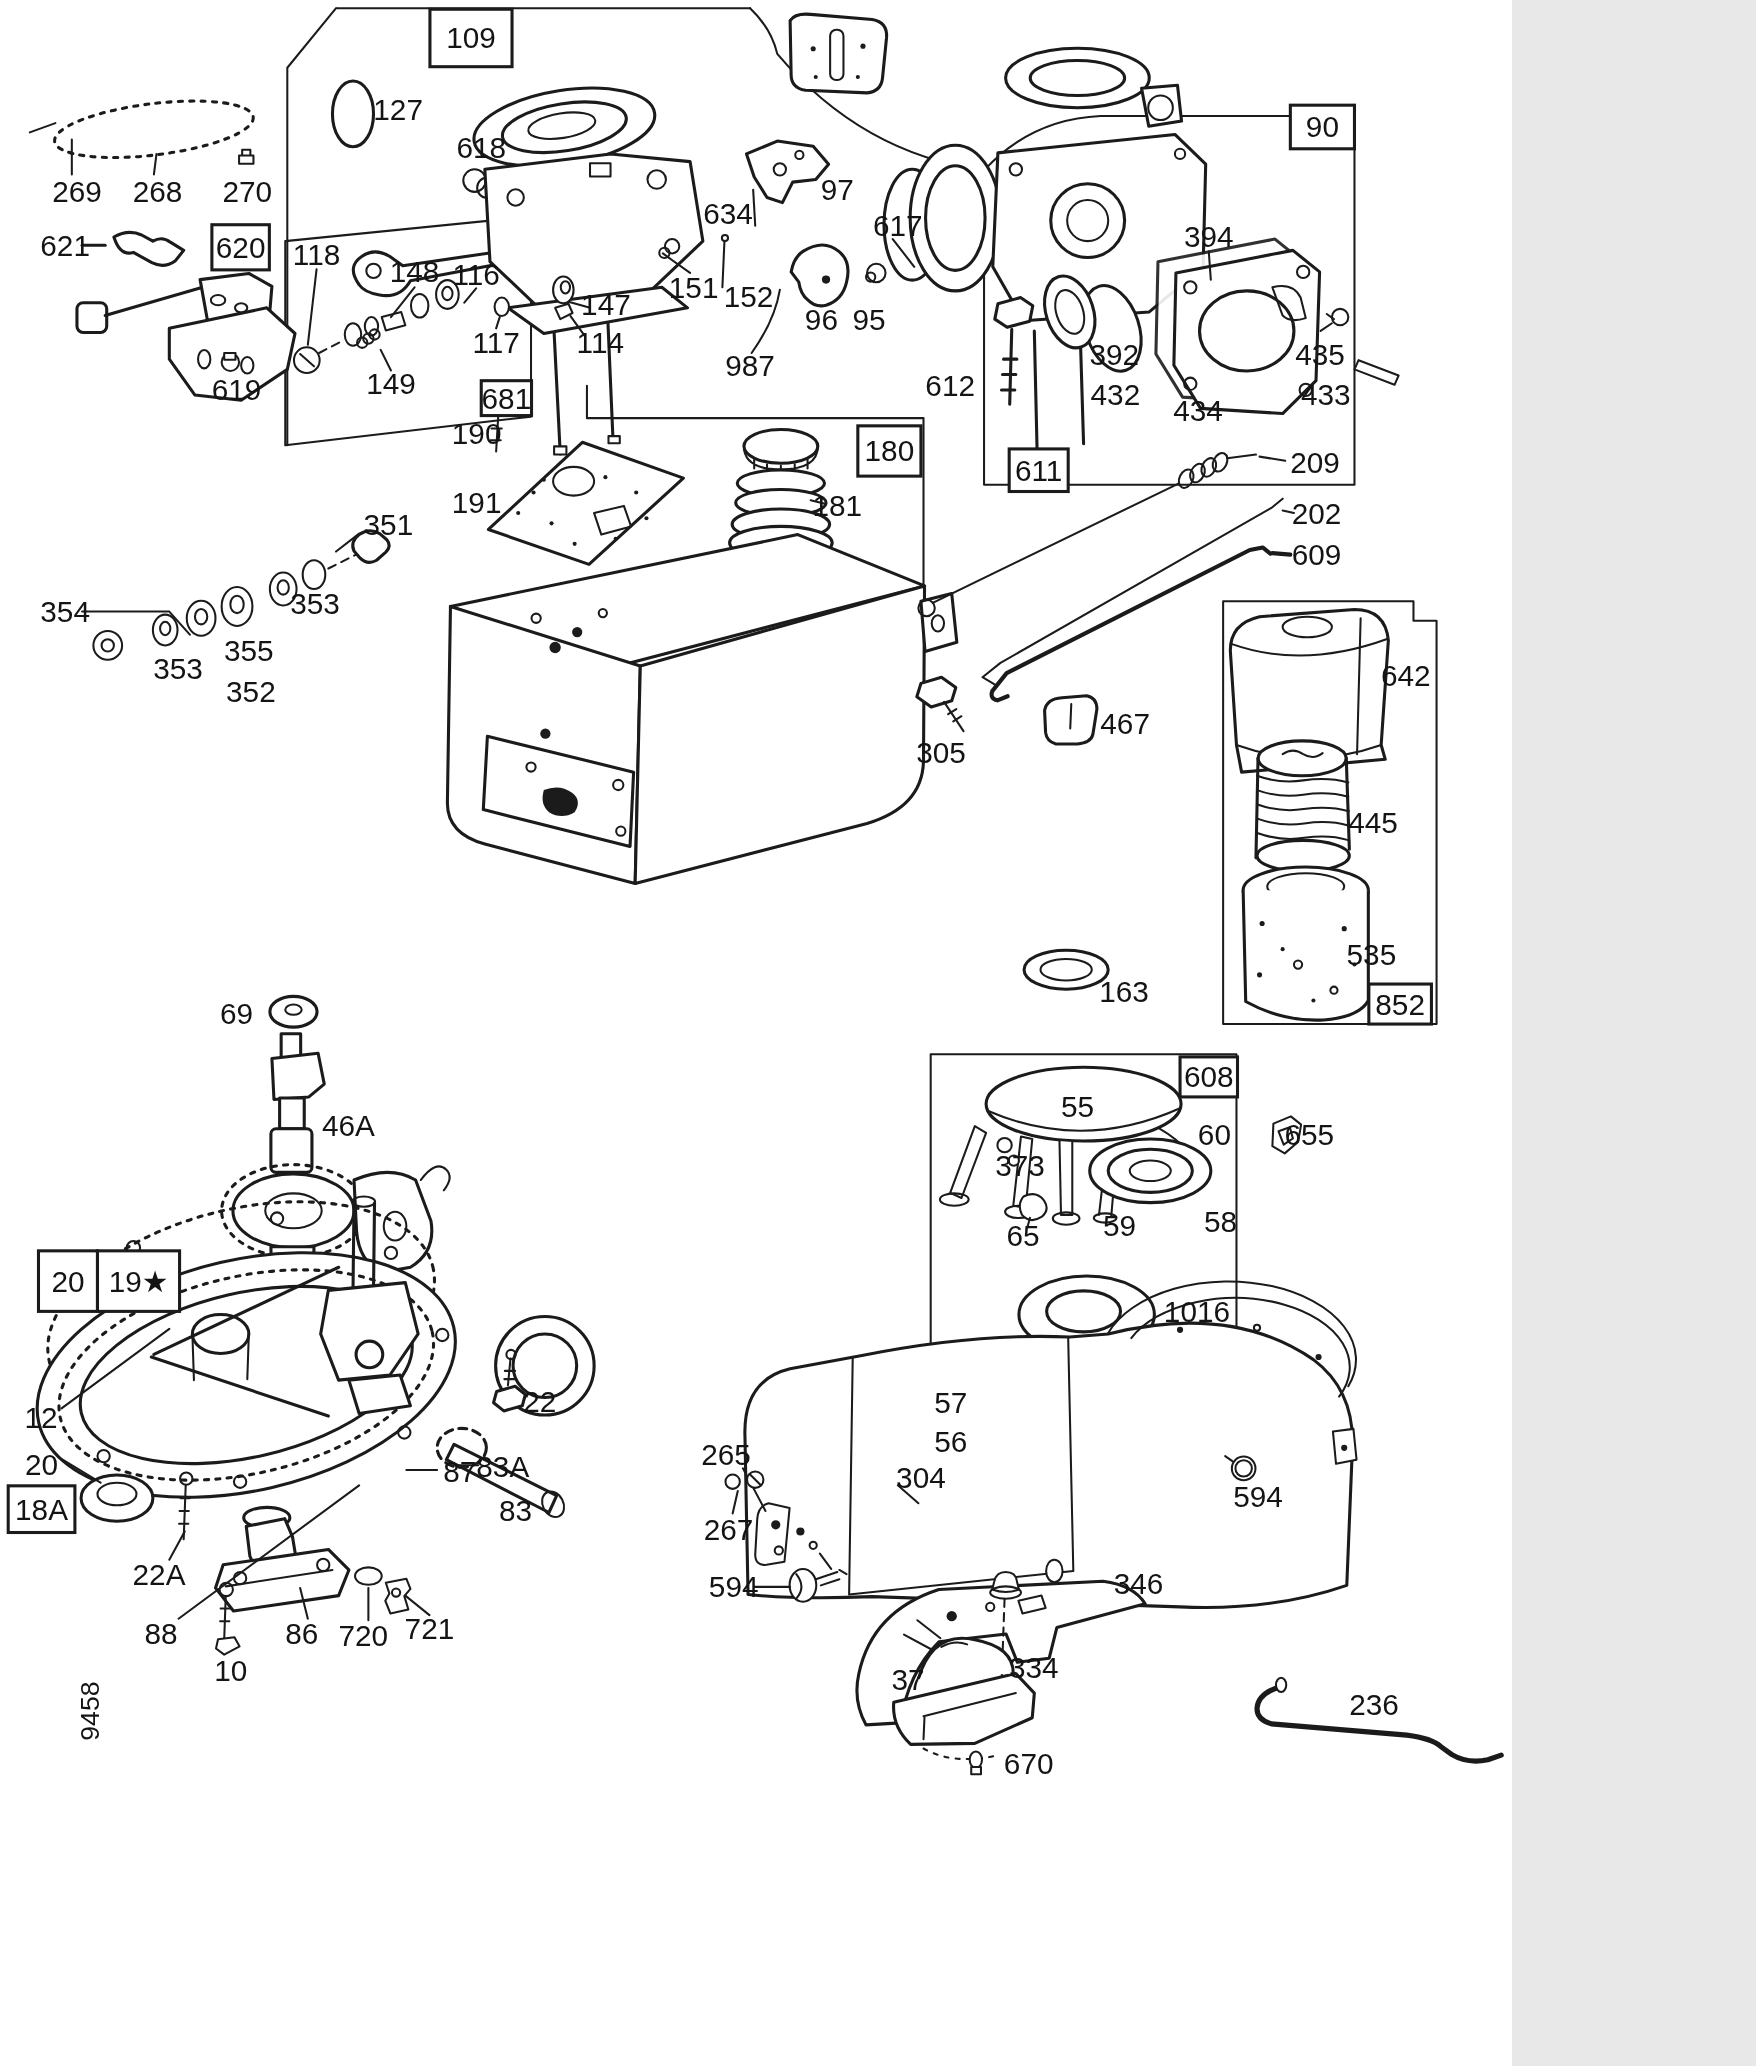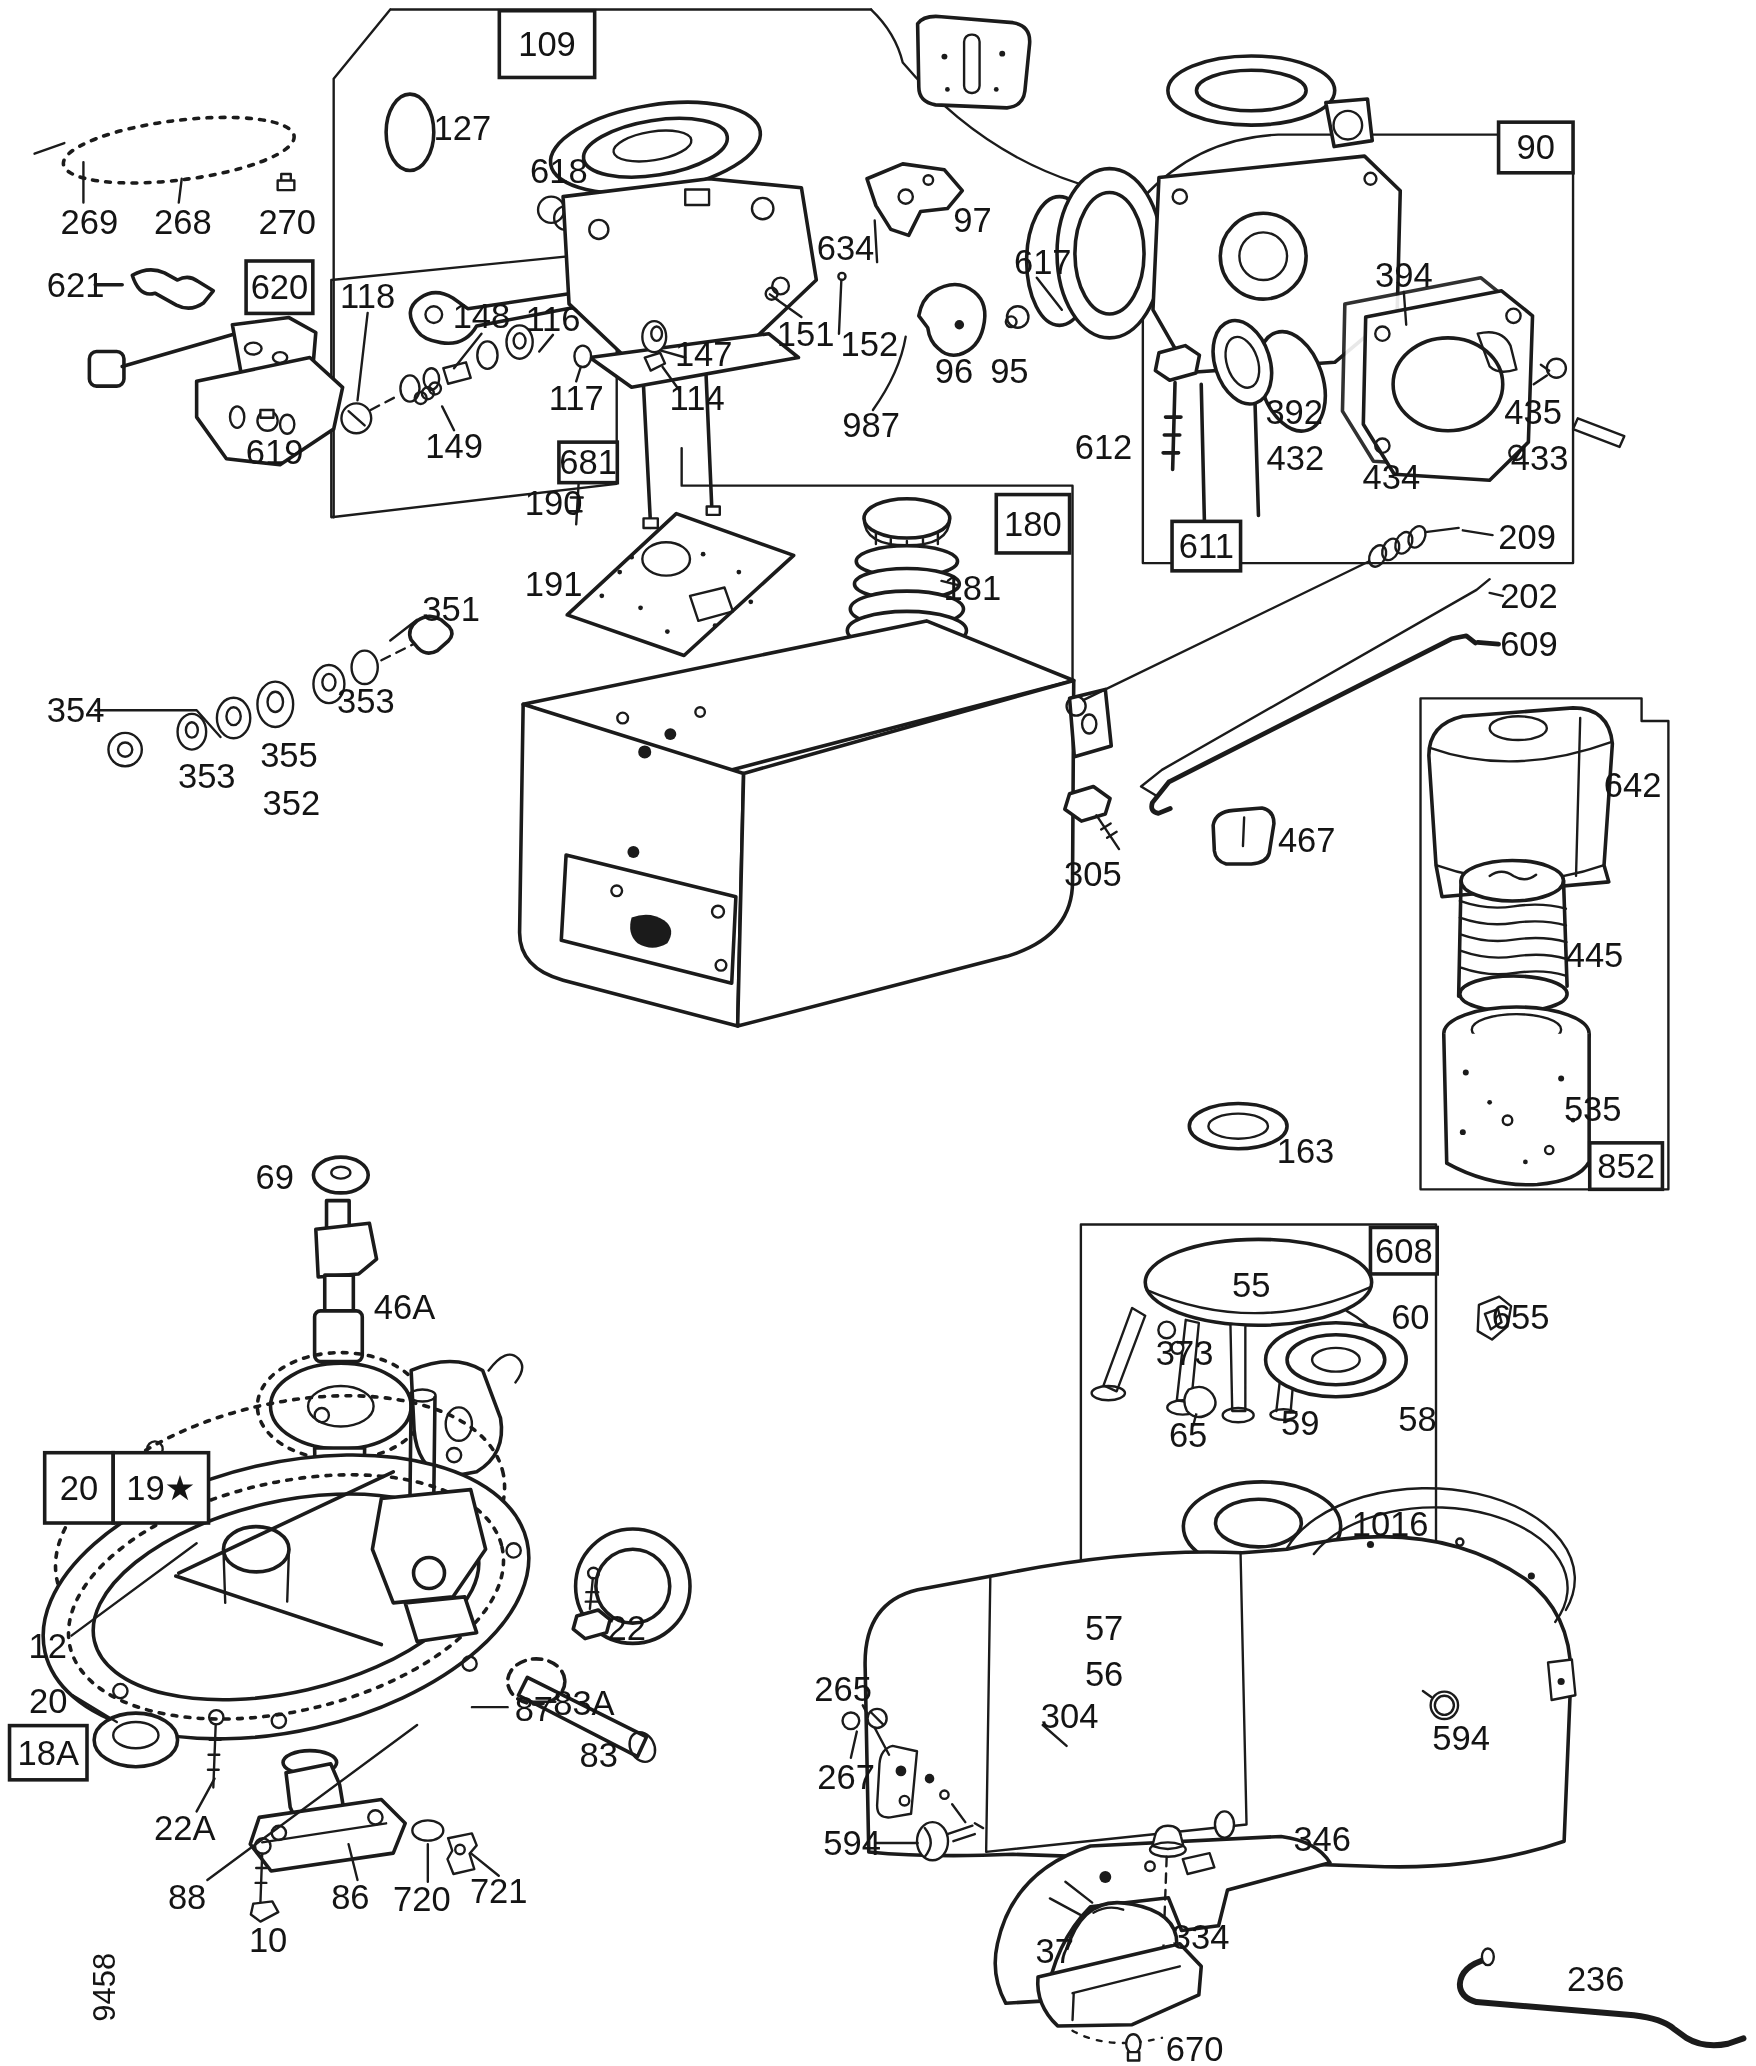--- a/index.html
+++ b/index.html
@@ -1,16 +1,16 @@
 <!DOCTYPE html>
 <html style="font-size:9.5px"><head>
 <meta charset="utf-8">
 <style>
   html,body{margin:0;padding:0;background:#e8e8e8;}
-  .canvas{position:relative;width:1756px;height:2066px;background:#ffffff;overflow:hidden;
+  .canvas{position:relative;width:1512px;height:2066px;background:#ffffff;overflow:hidden;
           font-family:"Liberation Sans", sans-serif;}
   svg{position:absolute;inset:0;}
   .ln{fill:none;stroke:#1b1b1b;stroke-width:6;stroke-linecap:round;stroke-linejoin:round;}
   .fw{fill:#ffffff;stroke:#1b1b1b;stroke-width:6;stroke-linejoin:round;}
   .fb{fill:#1b1b1b;stroke:none;}
   .thin{stroke-width:4;}
   .thick{stroke-width:10;}
   .dot{stroke-dasharray:8 14;}
   .dash{stroke-dasharray:16 12;}
   text.plbl{fill:#141414;font-family:"Liberation Sans", sans-serif;}

